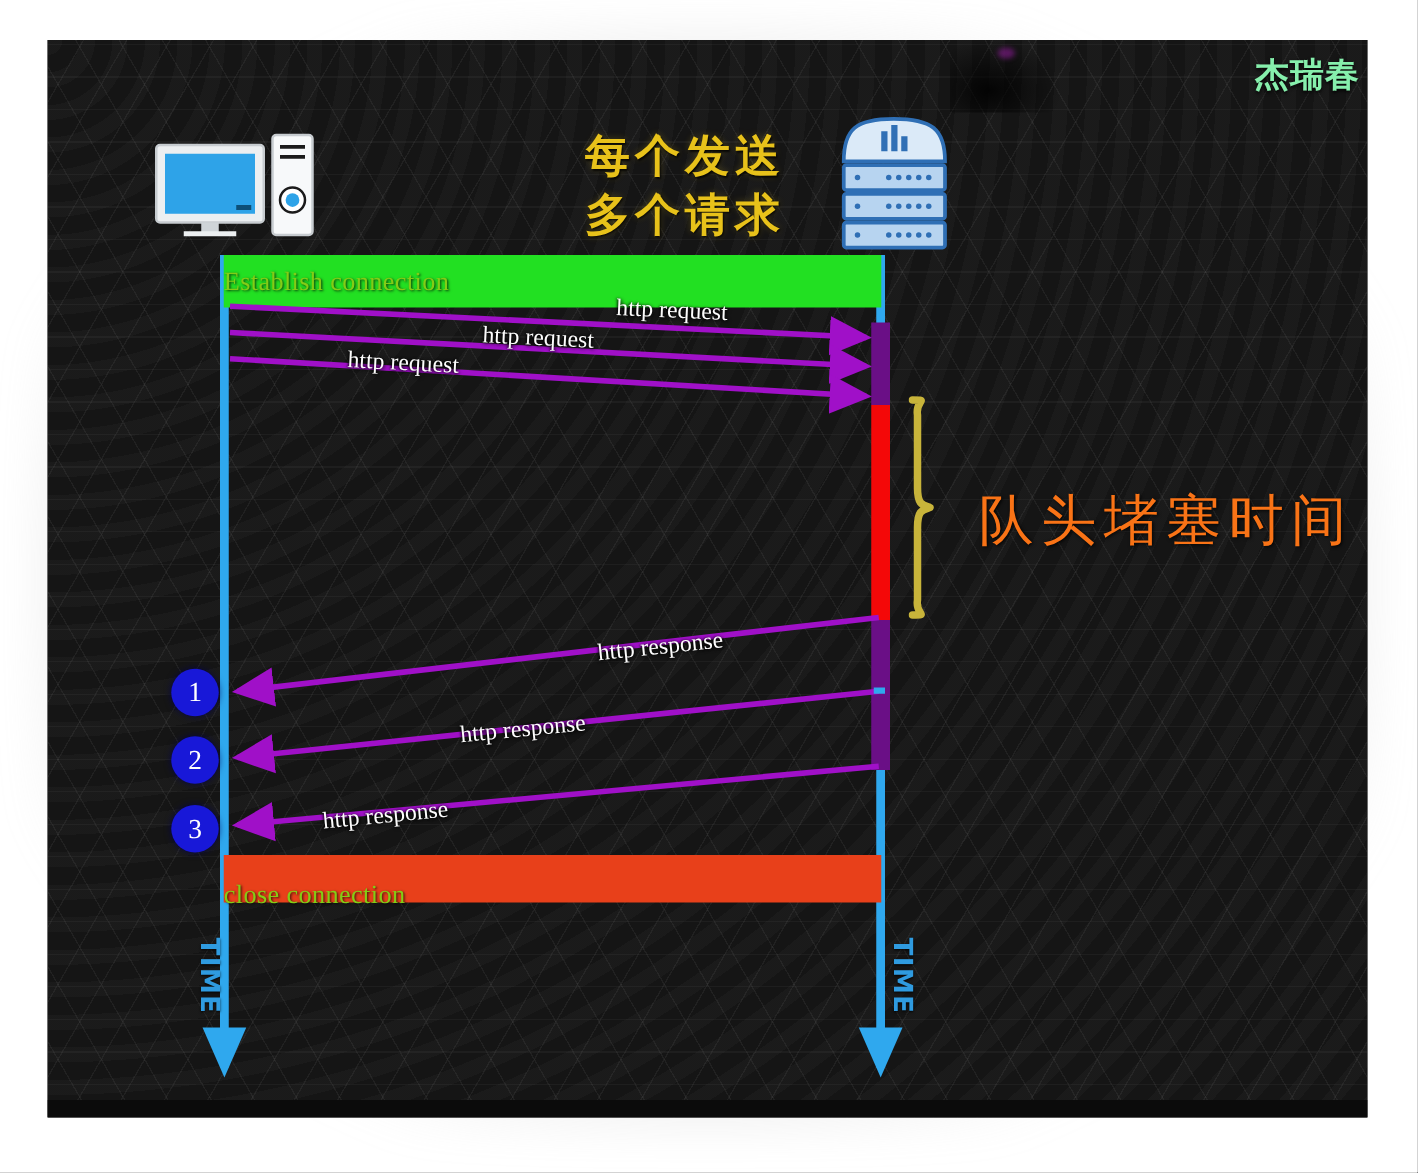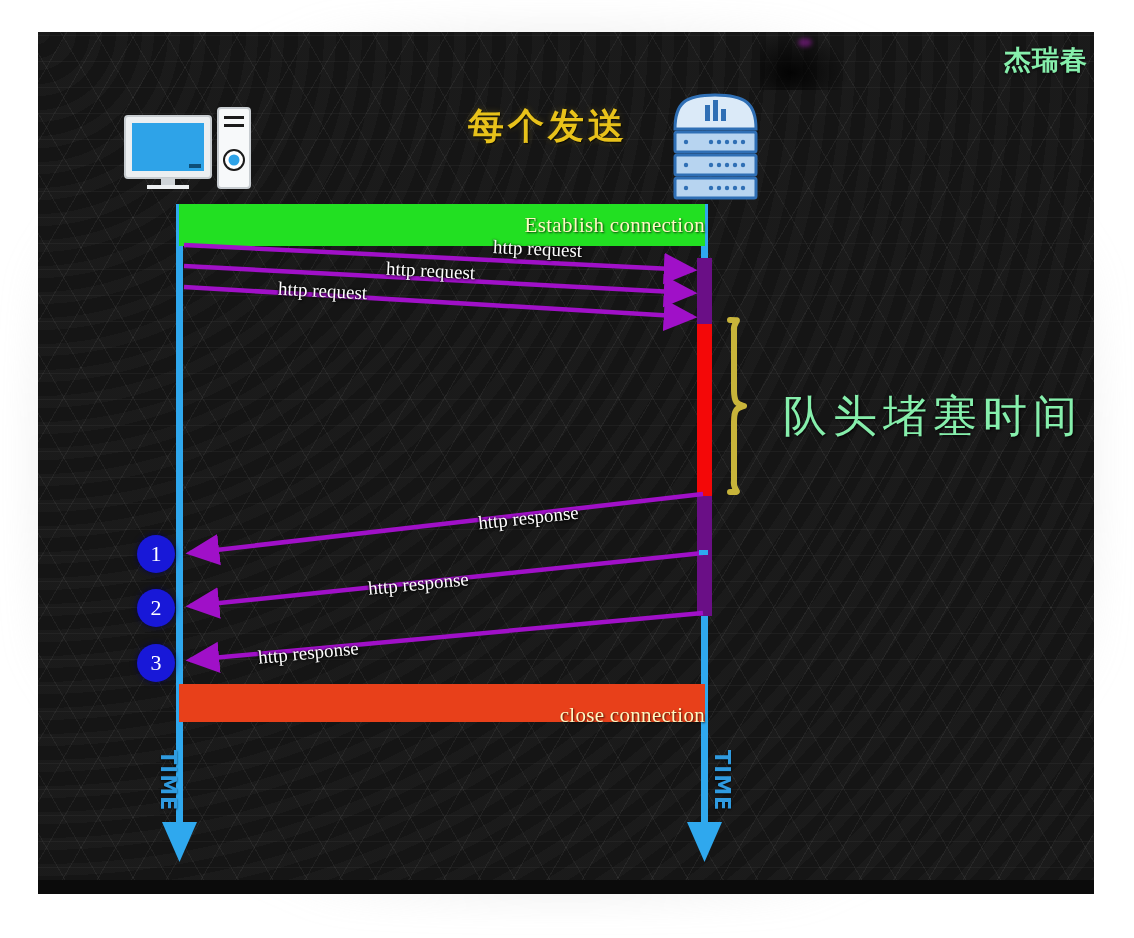--- a/index.html
+++ b/index.html
@@ -92,22 +92,22 @@
 
   
   .pc { position:absolute; left: 85px; top: 70px; width: 130px; height: 100px; }
   .server { position:absolute; left: 625px; top: 55px; width: 105px; height: 115px; }
 
   
   .diagram { position:absolute; left:0; top:0; width:1056px; height:862px; }
 
   .barlabel {
     position: absolute;
-    text-align: right;
-    color: #fef9c3;
+    text-align: left;
+    color: #84cc16;
     font-family: "Liberation Serif", serif;
     font-size: 21px;
     letter-spacing: 0.3px;
     text-shadow: 1px 1px 2px rgba(0,0,0,0.75);
   }
 
   .msg {
     position: absolute;
     color: #fdfdfd;
     font-family: "Liberation Serif", serif;
@@ -136,21 +136,21 @@
     font-size: 21px;
     letter-spacing: 1px;
     writing-mode: vertical-rl;
     text-orientation: mixed;
     text-shadow: 1px 0 2px rgba(0,0,0,0.8);
   }
 
   .hol-text {
     position: absolute;
     left: 745px; top: 355px;
-    color: #86efac;
+    color: #f97316;
     font-family: "DejaVu Serif", serif;
     font-size: 44px;
     letter-spacing: 6px;
     white-space: nowrap;
     text-shadow: 1px 1px 3px rgba(0,0,0,0.9);
     text-align: right;
   }
 </style>
 </head>
 <body>
@@ -163,20 +163,21 @@
     <div class="hexbg"></div>
     <div class="hexbg2"></div>
     <div class="blob"></div>
     <div class="blob-dot"></div>
     <div class="botbar"></div>
 
     <div class="watermark">杰瑞春</div>
 
     <div class="title">
       <div>每个发送</div>
+      <div>多个请求</div>
     </div>
 
     <svg class="pc" viewBox="0 0 130 100">
       <rect x="2" y="14" width="86" height="62" rx="3" fill="#eceff1" stroke="#c7ccd0" stroke-width="2"></rect>
       <rect x="9" y="21" width="72" height="48" fill="#2ea3e8"></rect>
       <rect x="66" y="62" width="12" height="4" fill="#0d4f77"></rect>
       <rect x="38" y="76" width="14" height="8" fill="#cfd4d8"></rect>
       <rect x="24" y="83" width="42" height="4" fill="#eceff1"></rect>
       <rect x="95" y="6" width="32" height="80" rx="3" fill="#f7f9fa" stroke="#c7ccd0" stroke-width="2"></rect>
       <rect x="101" y="14" width="20" height="3" fill="#1b1b1b"></rect>

